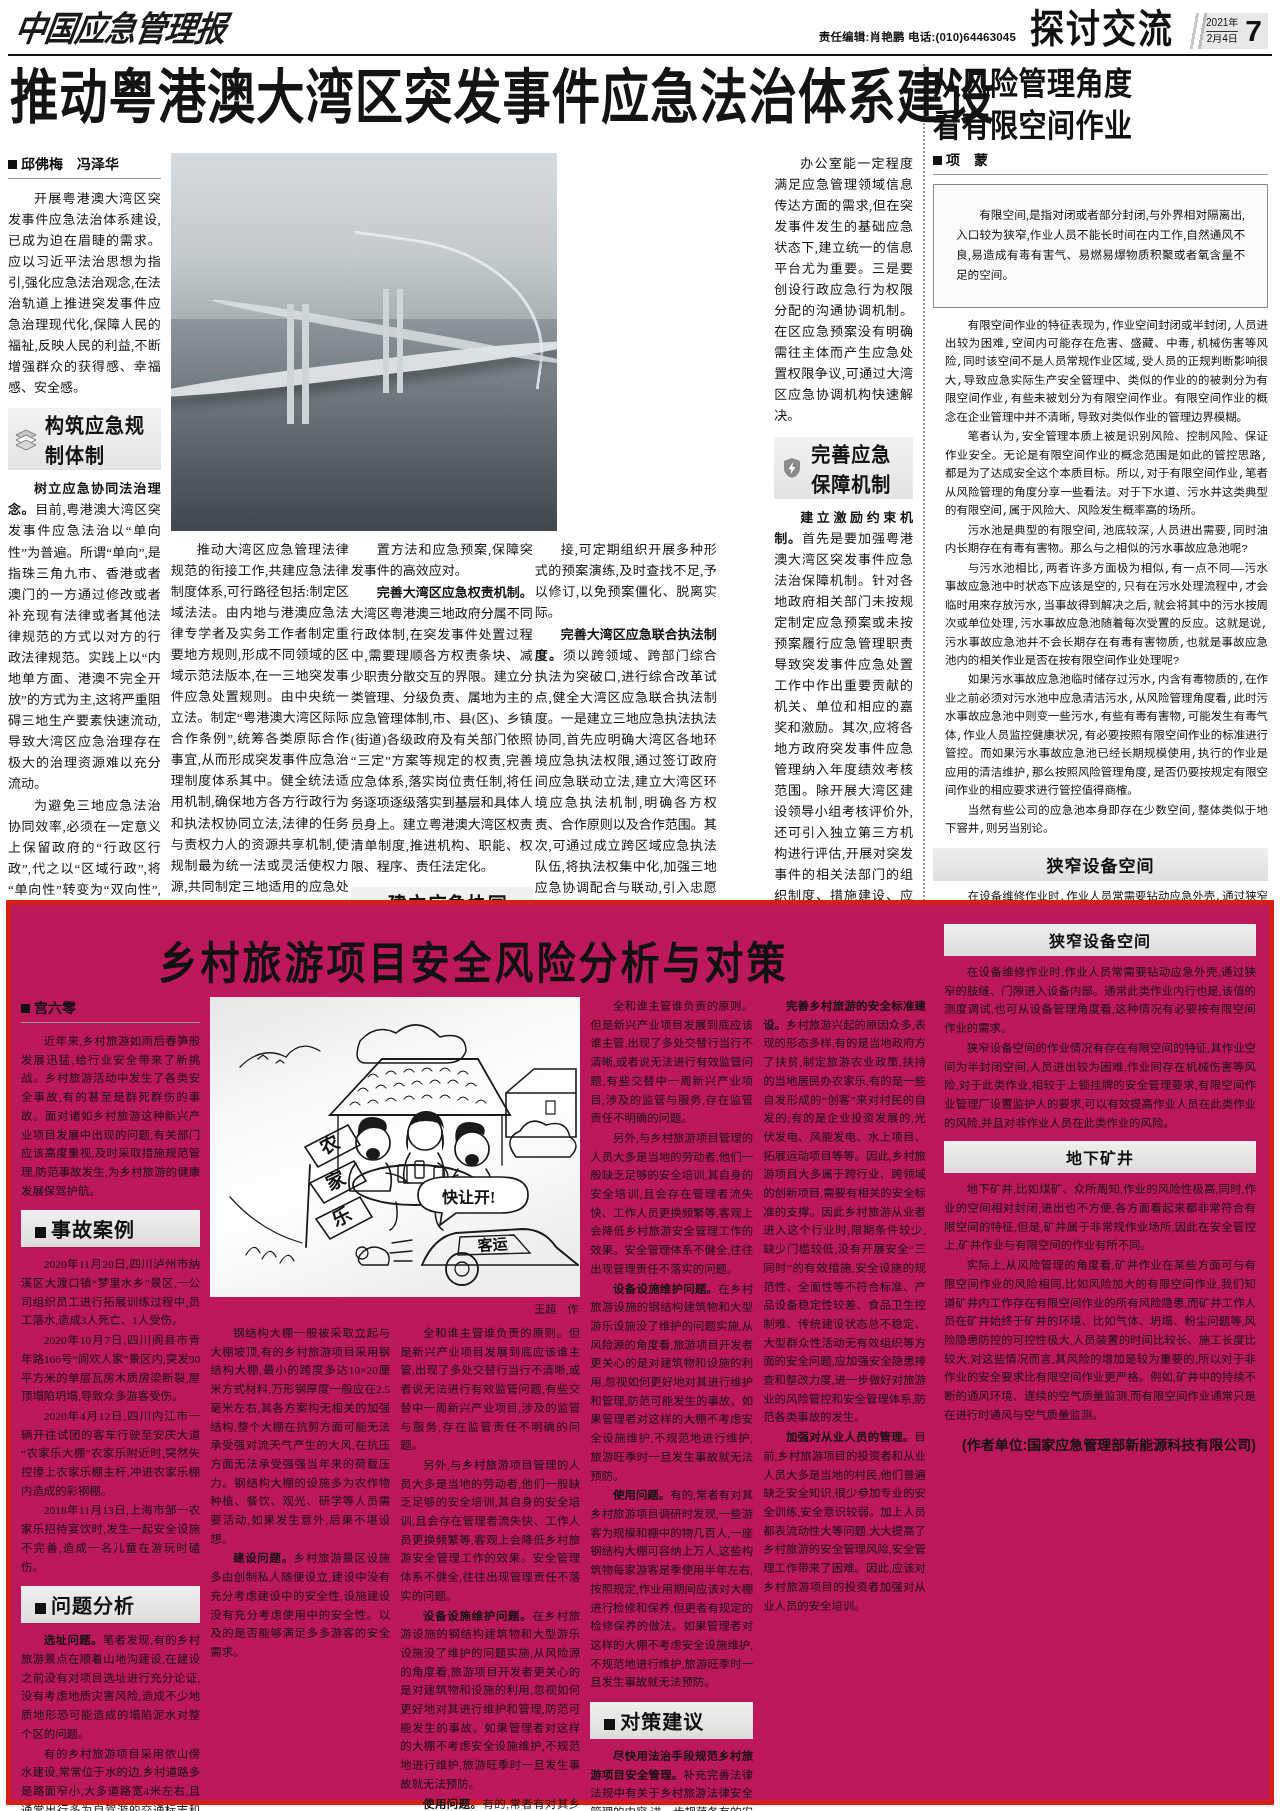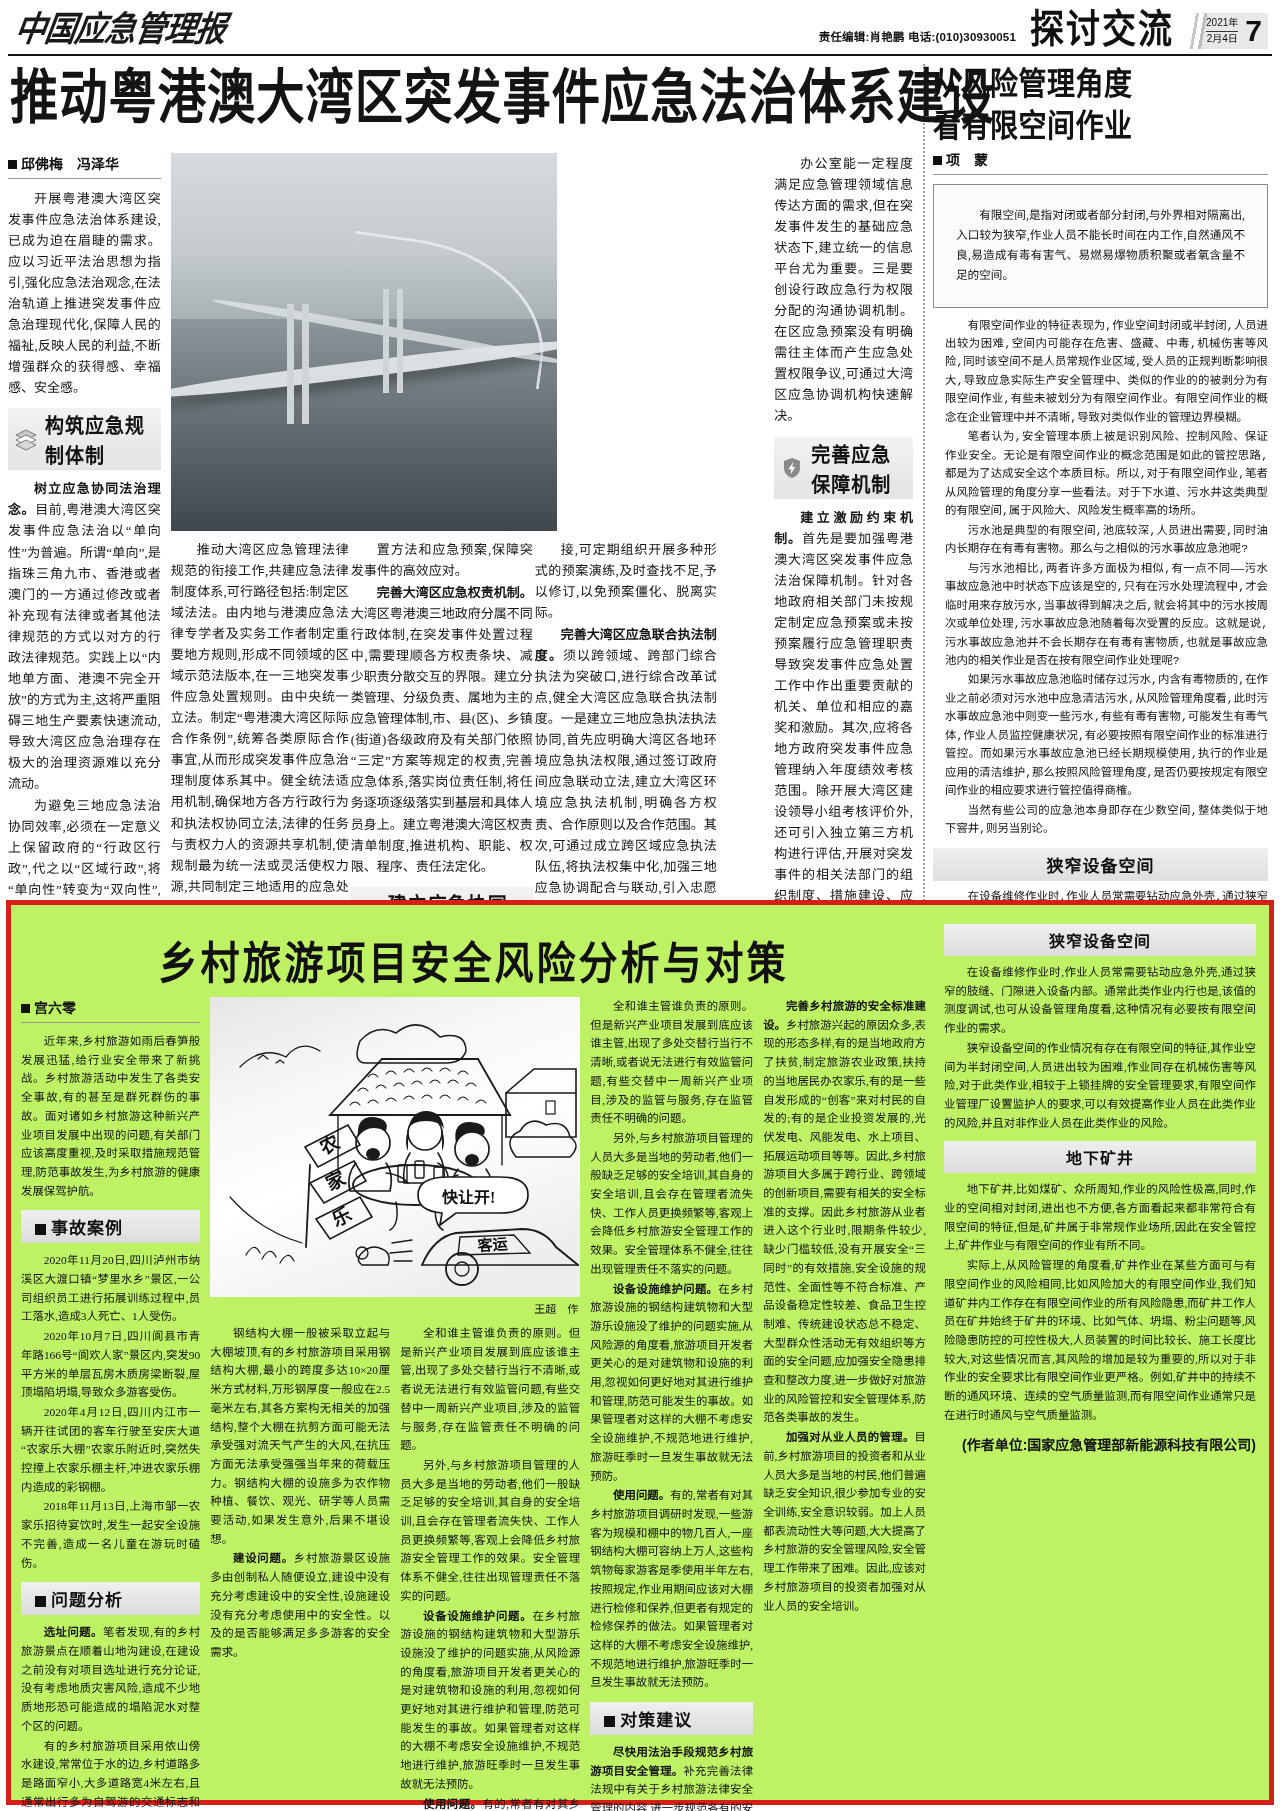--- a/index.html
+++ b/index.html
@@ -101,21 +101,21 @@
             font-family:"Liberation Sans",sans-serif;font-weight:700;font-size:17px;letter-spacing:1px;
             color:#111;}
   .src{font-family:"Liberation Sans",sans-serif;font-weight:700;font-size:11px;line-height:1.6;
        text-align:right;margin-top:8px;}
 
   .authors-note{font-family:"Liberation Sans",sans-serif;font-weight:700;font-size:11px;
                 line-height:1.62;text-align:justify;margin-top:7px;}
 
   
   .bottom-article{position:absolute;left:6px;right:6px;top:900px;border:5px solid #d51f19;
-                  box-sizing:border-box;height:905px;background:#bef264;padding:10px 10px 6px 10px;}
+                  box-sizing:border-box;height:905px;background:#be185d;padding:10px 10px 6px 10px;}
   .ba-inner{display:flex;height:100%;}
   .ba-left{width:915px;box-sizing:border-box;padding-right:10px;}
   .ba-right{width:320px;box-sizing:border-box;padding-left:8px;}
   .headline-bottom{font-family:"Liberation Serif",serif;font-weight:700;font-size:39px;
                    letter-spacing:3px;text-align:center;color:#111;margin:12px 0 14px 0;
                    transform:scaleY(1.15);transform-origin:center top;white-space:nowrap;}
   .ba-cols{display:flex;gap:10px;}
   .bc1{width:186px;}
   .bc2{width:370px;}
   .bc3{width:169px;}
@@ -125,21 +125,21 @@
            background:radial-gradient(ellipse at 46% 52%,#ffffff 0 44%,#f0f0f0 62%,#d9d9d9 100%);
            border:0;}
   .cart-shade{position:absolute;left:0;top:0;right:0;bottom:0;
               background:linear-gradient(160deg,#e6e6e6 0%,#f7f7f7 28%,#ffffff 52%,#ededed 88%);}
   .cart-svg{position:absolute;left:0;top:0;}
   .cap-artist{font-family:"Liberation Sans",sans-serif;font-size:11px;text-align:right;
               margin:3px 2px 8px 0;color:#111;}
 
   .subhead-box{text-align:center;background:linear-gradient(#efefef,#dcdcdc);
                padding:4px 0;margin:10px 0 8px 0;
-               font-family:"Liberation Sans",sans-serif;font-weight:700;font-size:17px;
+               font-family:"Liberation Sans",sans-serif;font-weight:700;font-size:20px;
                letter-spacing:1px;color:#111;}
   .subhead-box .sq{display:inline-block;width:11px;height:11px;background:#111;margin-right:5px;vertical-align:-1px;}
   .subhead-left{text-align:left;padding-left:14px;}
 
   .btext{font-family:"Liberation Serif",serif;font-size:11.4px;line-height:1.64;text-align:justify;}
   .btext p{margin:0 0 1px 0;text-indent:2em;}
   .btext b{font-weight:700;}
 
   .rsub{background:linear-gradient(#efefef,#dcdcdc);text-align:center;padding:4px 0;margin:9px 0 7px 0;
         font-family:"Liberation Sans",sans-serif;font-weight:700;font-size:16px;letter-spacing:1px;color:#111;}
@@ -149,21 +149,21 @@
 </head>
 <body>
 
 <div class="page">
 
   <div class="masthead">
     <div class="logo-wrap">
       <span class="logo-cal">中国应急管理报</span>
     </div>
     <div class="mh-right">
-      <div class="editor-line">责任编辑:肖艳鹏   电话:(010)30930051</div>
+      <div class="editor-line">责任编辑:肖艳鹏   电话:(010)64463045</div>
       <div class="section-name">探讨交流</div>
       <div class="datebox">
         <div class="dbtxt">
           <div class="l1">2021年</div>
           <div class="l2">2月4日</div>
         </div>
         <div class="pageno">7</div>
       </div>
     </div>
   </div>

